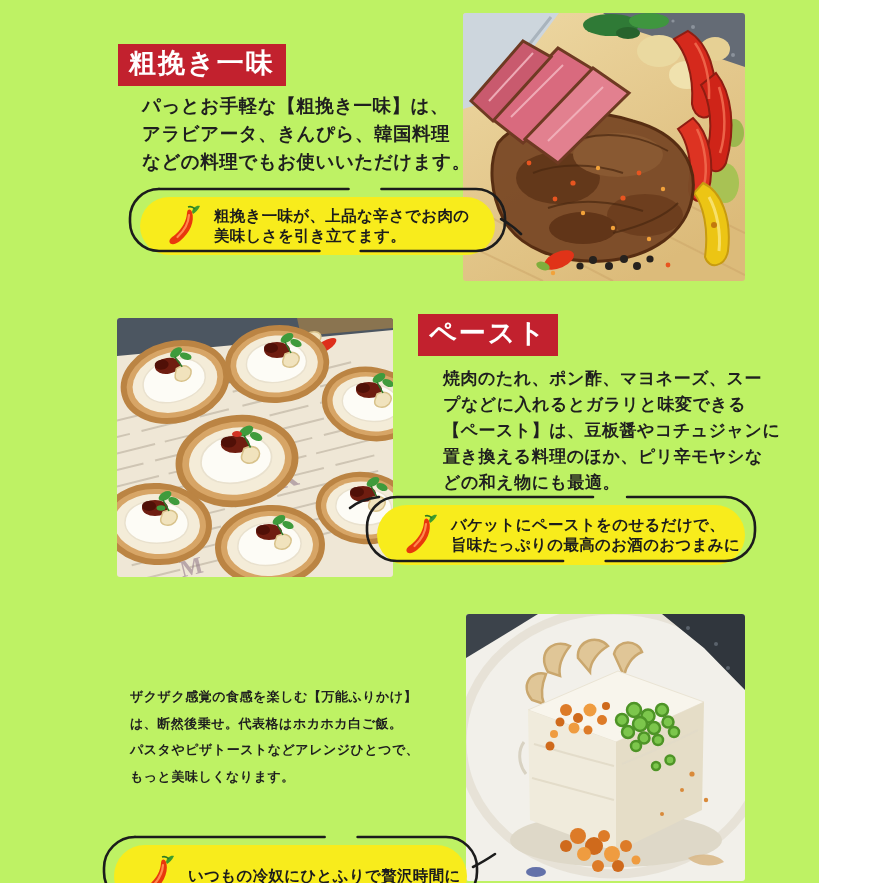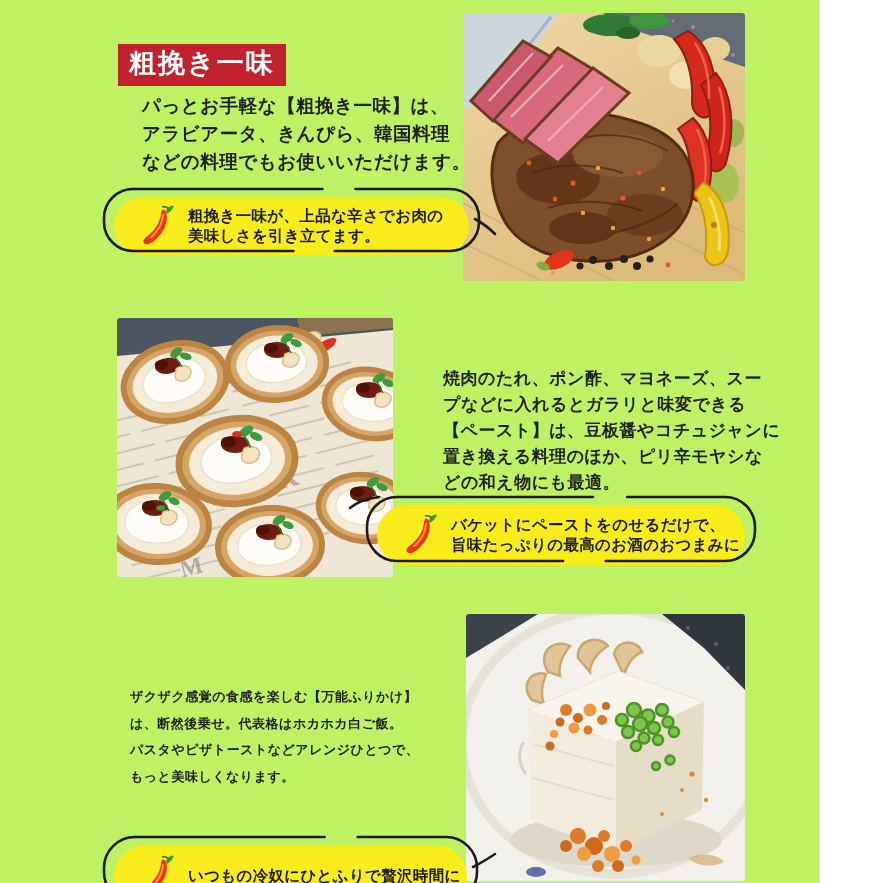--- a/index.html
+++ b/index.html
@@ -23,21 +23,21 @@
   .bubble{
     position:absolute;background:#f8ec1c;border-radius:31px;z-index:3;
     display:flex;align-items:center;
   }
   .bubble .outline{position:absolute;left:0;top:0;overflow:visible;pointer-events:none;}
   .bubble .chili{flex:0 0 auto;margin-left:26px;margin-right:12px;display:flex;}
   .bubble-text{
     margin:0;color:#1c1c1c;font-weight:700;font-size:15.5px;line-height:1.32;
     letter-spacing:0.3px;white-space:pre-line;
   }
-  .b1{left:114px;top:197px;width:355px;height:58px;}
+  .b1{left:140px;top:197px;width:355px;height:58px;}
   .b2{left:377px;top:505px;width:368px;height:60px;}
   .b3{left:114px;top:805px;width:353px;height:62px;margin-top:40px;}
   #body1{left:134px;top:92px;font-size:18.5px;line-height:28px;margin-left:8px;}
   #body2{left:419px;top:366px;font-size:17px;line-height:26px;margin-left:24px;}
   #body3{left:130px;top:684px;font-size:13px;line-height:26.5px;}
 </style>
 </head>
 <body>
 
 <div class="canvas">
@@ -231,20 +231,23 @@
         <use href="#topping" transform="translate(36 198)"></use>
       <use href="#slice" transform="translate(153 228) rotate(-3)"></use>      
         <use href="#topping" transform="translate(150 222)"></use>
       <use href="#slice" transform="translate(247 190) rotate(7) scale(0.88)"></use>
         <use href="#topping" transform="translate(244 184)"></use>
       <ellipse cx="120" cy="116" rx="5" ry="3" fill="#d23323"></ellipse>
       <ellipse cx="44" cy="190" rx="4.5" ry="2.8" fill="#3f9b3c"></ellipse>
     </svg>
   </figure>
 
+  <div class="banner" style="left:418px;top:314px">
+    <span>ペースト</span>
+  </div>
 
   <p class="body-text" id="body2">焼肉のたれ、ポン酢、マヨネーズ、スー
 プなどに入れるとガラリと味変できる
 【ペースト】は、豆板醤やコチュジャンに
 置き換える料理のほか、ピリ辛モヤシな
 どの和え物にも最適。</p>
 
   <div class="bubble b2">
     <svg class="outline" width="368" height="60">
       <rect x="-10" y="-8" width="388" height="64" rx="30" fill="none" stroke="#1c1c1c" stroke-width="2.6" stroke-linecap="round" pathLength="100" stroke-dasharray="23 4 37 5 31"></rect>

